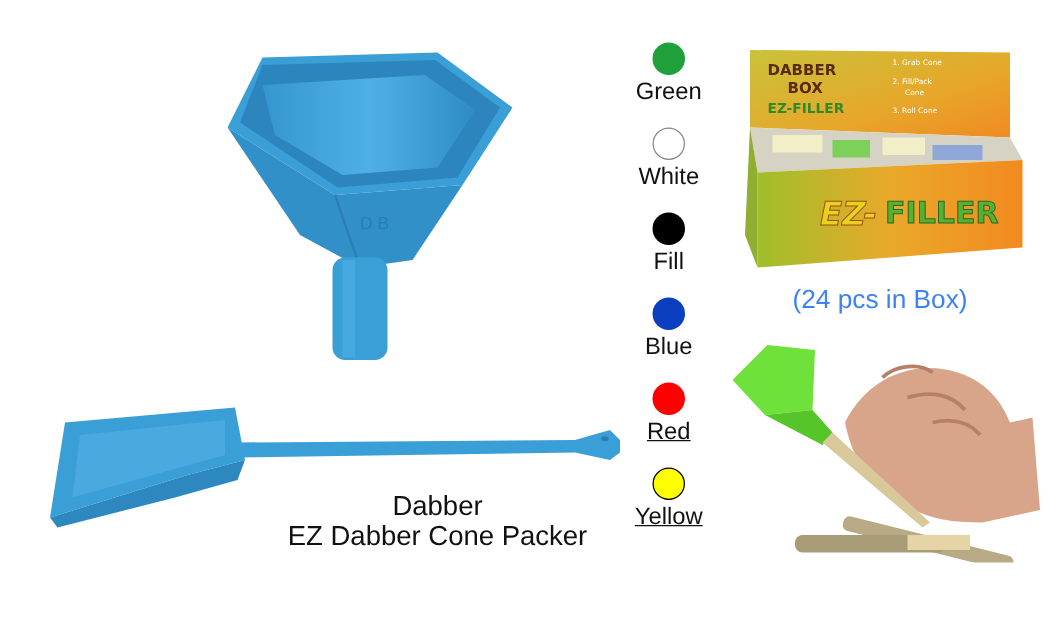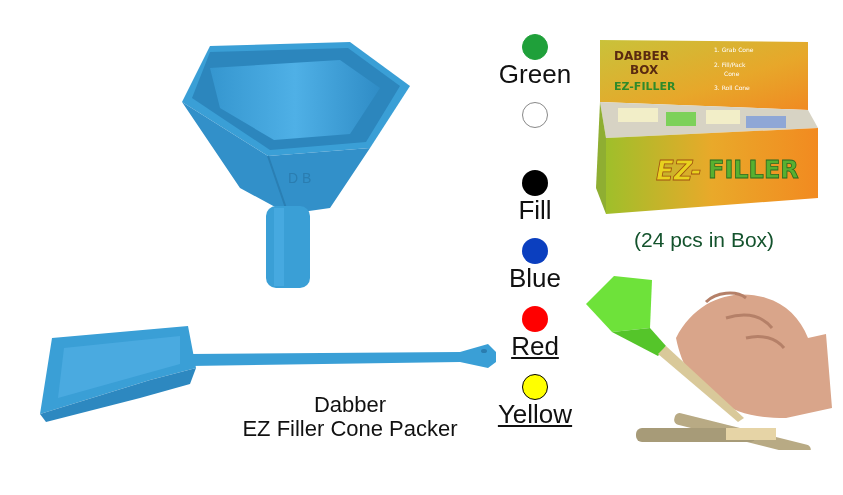--- a/index.html
+++ b/index.html
@@ -9,25 +9,25 @@
   
   .funnel-svg { left: 170px; top: 38px; width: 240px; height: 250px; }
   
   .scoop-svg { left: 40px; top: 318px; width: 460px; height: 110px; }
 
   .product-title { left: 200px; top: 393px; width: 300px; text-align: center; font-size: 22px; line-height: 24px; color: #111; }
 
   
   .swatch { position: absolute; left: 492px; width: 86px; text-align: center; }
   .swatch .dot { width: 26px; height: 26px; border-radius: 50%; margin: 0 auto 2px auto; box-sizing: border-box; }
-  .swatch .lbl { font-size: 26px; line-height: 24px; color: #111; }
+  .swatch .lbl { font-size: 19px; line-height: 24px; color: #111; }
 
   
   .box-svg { left: 596px; top: 38px; width: 226px; height: 178px; }
-  .box-caption { left: 634px; top: 228px; font-size: 21px; color: #14532d; white-space: nowrap; }
+  .box-caption { left: 634px; top: 228px; font-size: 21px; color: #3b82f6; white-space: nowrap; }
 
   .hand-svg { left: 586px; top: 268px; width: 246px; height: 182px; }
 </style>
 </head>
 <body>
 
 <svg class="abs funnel-svg" viewBox="0 0 240 250">
   <defs>
     <linearGradient id="fg" x1="0" x2="1">
       <stop offset="0" stop-color="#3596cf"></stop>
@@ -48,29 +48,30 @@
 <svg class="abs scoop-svg" viewBox="0 0 460 110">
   <polygon points="12,20 148,8 156,50 110,62 0,96" fill="#3a9fd6"></polygon>
   <polygon points="24,30 140,18 140,46 104,56 18,80" fill="#4aaae0"></polygon>
   <polygon points="0,96 110,62 156,50 150,66 100,80 6,104" fill="#2d88c0"></polygon>
   <path d="M150,36 L420,34 L448,26 L456,34 L456,44 L448,50 L420,44 L150,48 Z" fill="#3a9fd6"></path>
   <ellipse cx="444" cy="33" rx="3" ry="2" fill="#2a7db0"></ellipse>
 </svg>
 
 <div class="abs product-title">
   <div>Dabber</div>
-  <div>EZ Filler Cone Packer</div>
+  <div>EZ Dabber Cone Packer</div>
 </div>
 
 <div class="swatch" style="top:34px;">
   <div class="dot" style="background:#1fa03a;border:1px solid #1fa03a;"></div>
   <div class="lbl">Green</div>
 </div>
 <div class="swatch" style="top:102px;">
   <div class="dot" style="background:#ffffff;border:1px solid #888888;"></div>
+  <div class="lbl">White</div>
 </div>
 <div class="swatch" style="top:170px;">
   <div class="dot" style="background:#000000;"></div>
   <div class="lbl">Fill</div>
 </div>
 <div class="swatch" style="top:238px;">
   <div class="dot" style="background:#0b3fbf;"></div>
   <div class="lbl">Blue</div>
 </div>
 <div class="swatch" style="top:306px;text-decoration:underline;">

